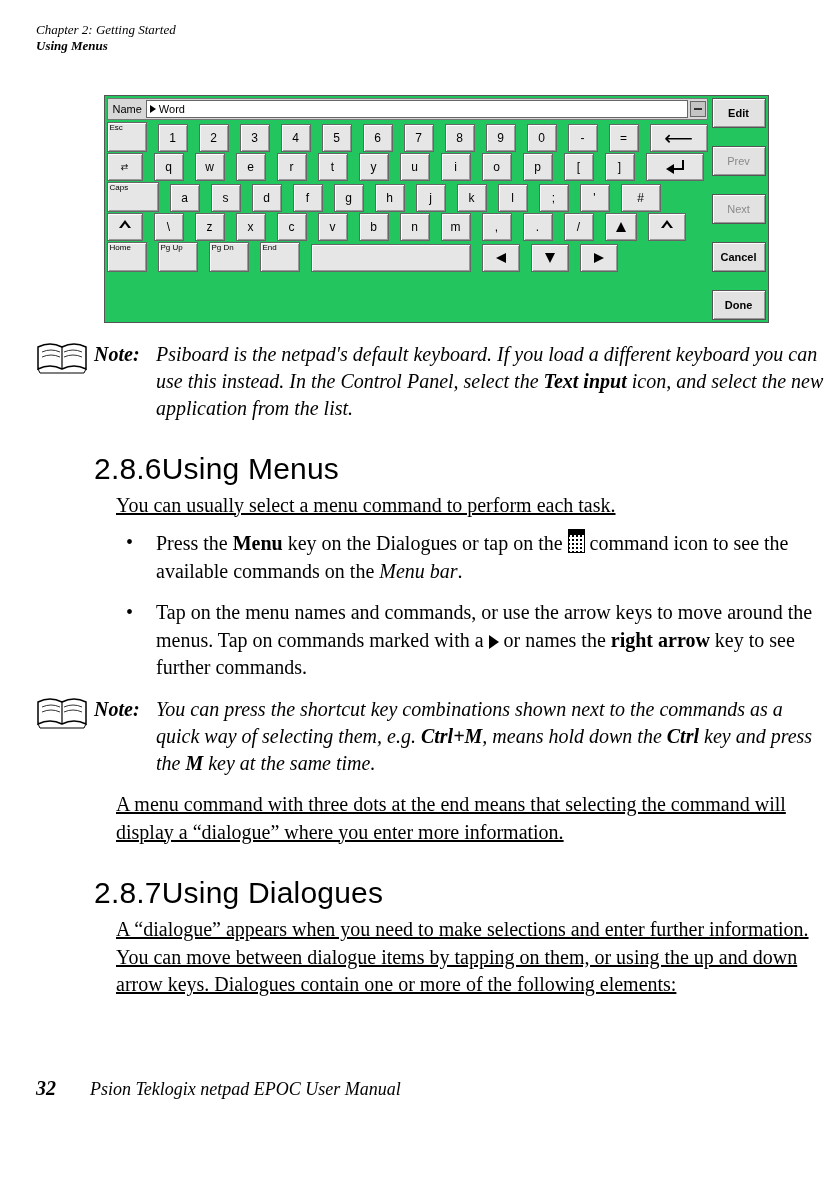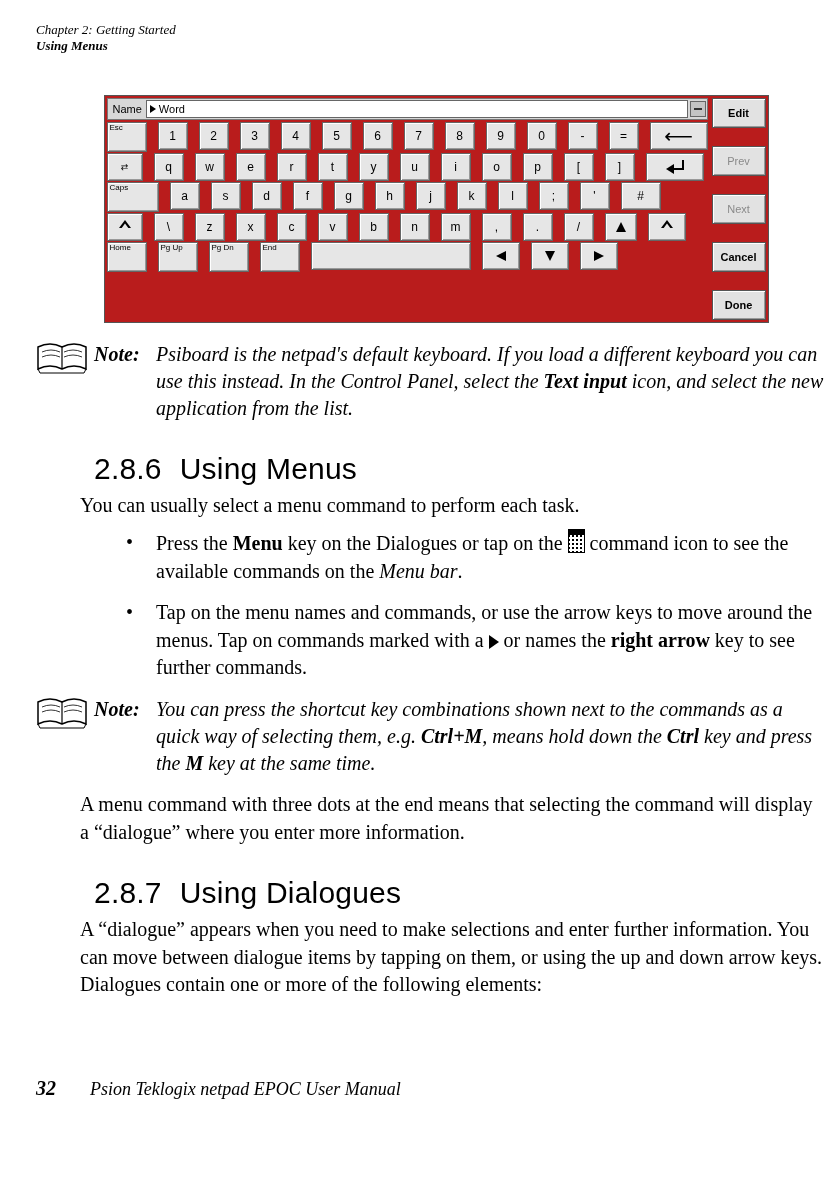--- a/index.html
+++ b/index.html
@@ -25,21 +25,21 @@
   .running-header .line2 { font-weight: bold; }
 
   
   .kb-wrap {
     display: flex;
     justify-content: center;
     margin-bottom: 18px;
   }
   .kb-outer {
     border: 1px solid #555;
-    background: #b91c1c;
+    background: #22c55e;
     padding: 2px;
     display: flex;
     gap: 4px;
   }
   .kb-area { }
   .kb-name-row {
     display: flex;
     align-items: center;
     background: #d8d8d8;
     border: 1px solid #777;
@@ -80,20 +80,21 @@
   }
   .kb-name-handle::before{
     content:"";
     width:8px;height:2px;background:#333;
   }
   .kb-rows { }
   .kb-row {
     display: flex;
     gap: 11px;
     margin-bottom: 1px;
+    align-items: flex-end;
   }
   .kkey {
     background: #e6e6e6;
     border: 1px solid #666;
     box-shadow: inset 1px 1px 0 #fff, inset -1px -1px 0 #999;
     font-family: Arial, sans-serif;
     font-size: 12px;
     height: 26px;
     display: flex;
     align-items: center;
@@ -219,29 +220,29 @@
   .note-body { flex: 1; }
 
   
   .h3 {
     font-family: Arial, "Helvetica Neue", Helvetica, sans-serif;
     font-stretch: condensed;
     font-size: 30px;
     letter-spacing: 0.2px;
     margin: 30px 0 6px 58px;
     display:flex;
-    gap: 18px;
   }
   .h3 .num { }
   .h3 .title { }
 
   .body-p {
     font-size: 20px;
     line-height: 1.38;
-    margin: 6px 10px 10px 44px;
+    margin: 6px 10px 10px 80px;
+    text-decoration: underline;
   }
   ul.bullets {
     list-style: none;
     padding: 0;
     margin: 6px 0 6px 90px;
   }
   ul.bullets > li {
     position: relative;
     padding-left: 30px;
     font-size: 20px;

